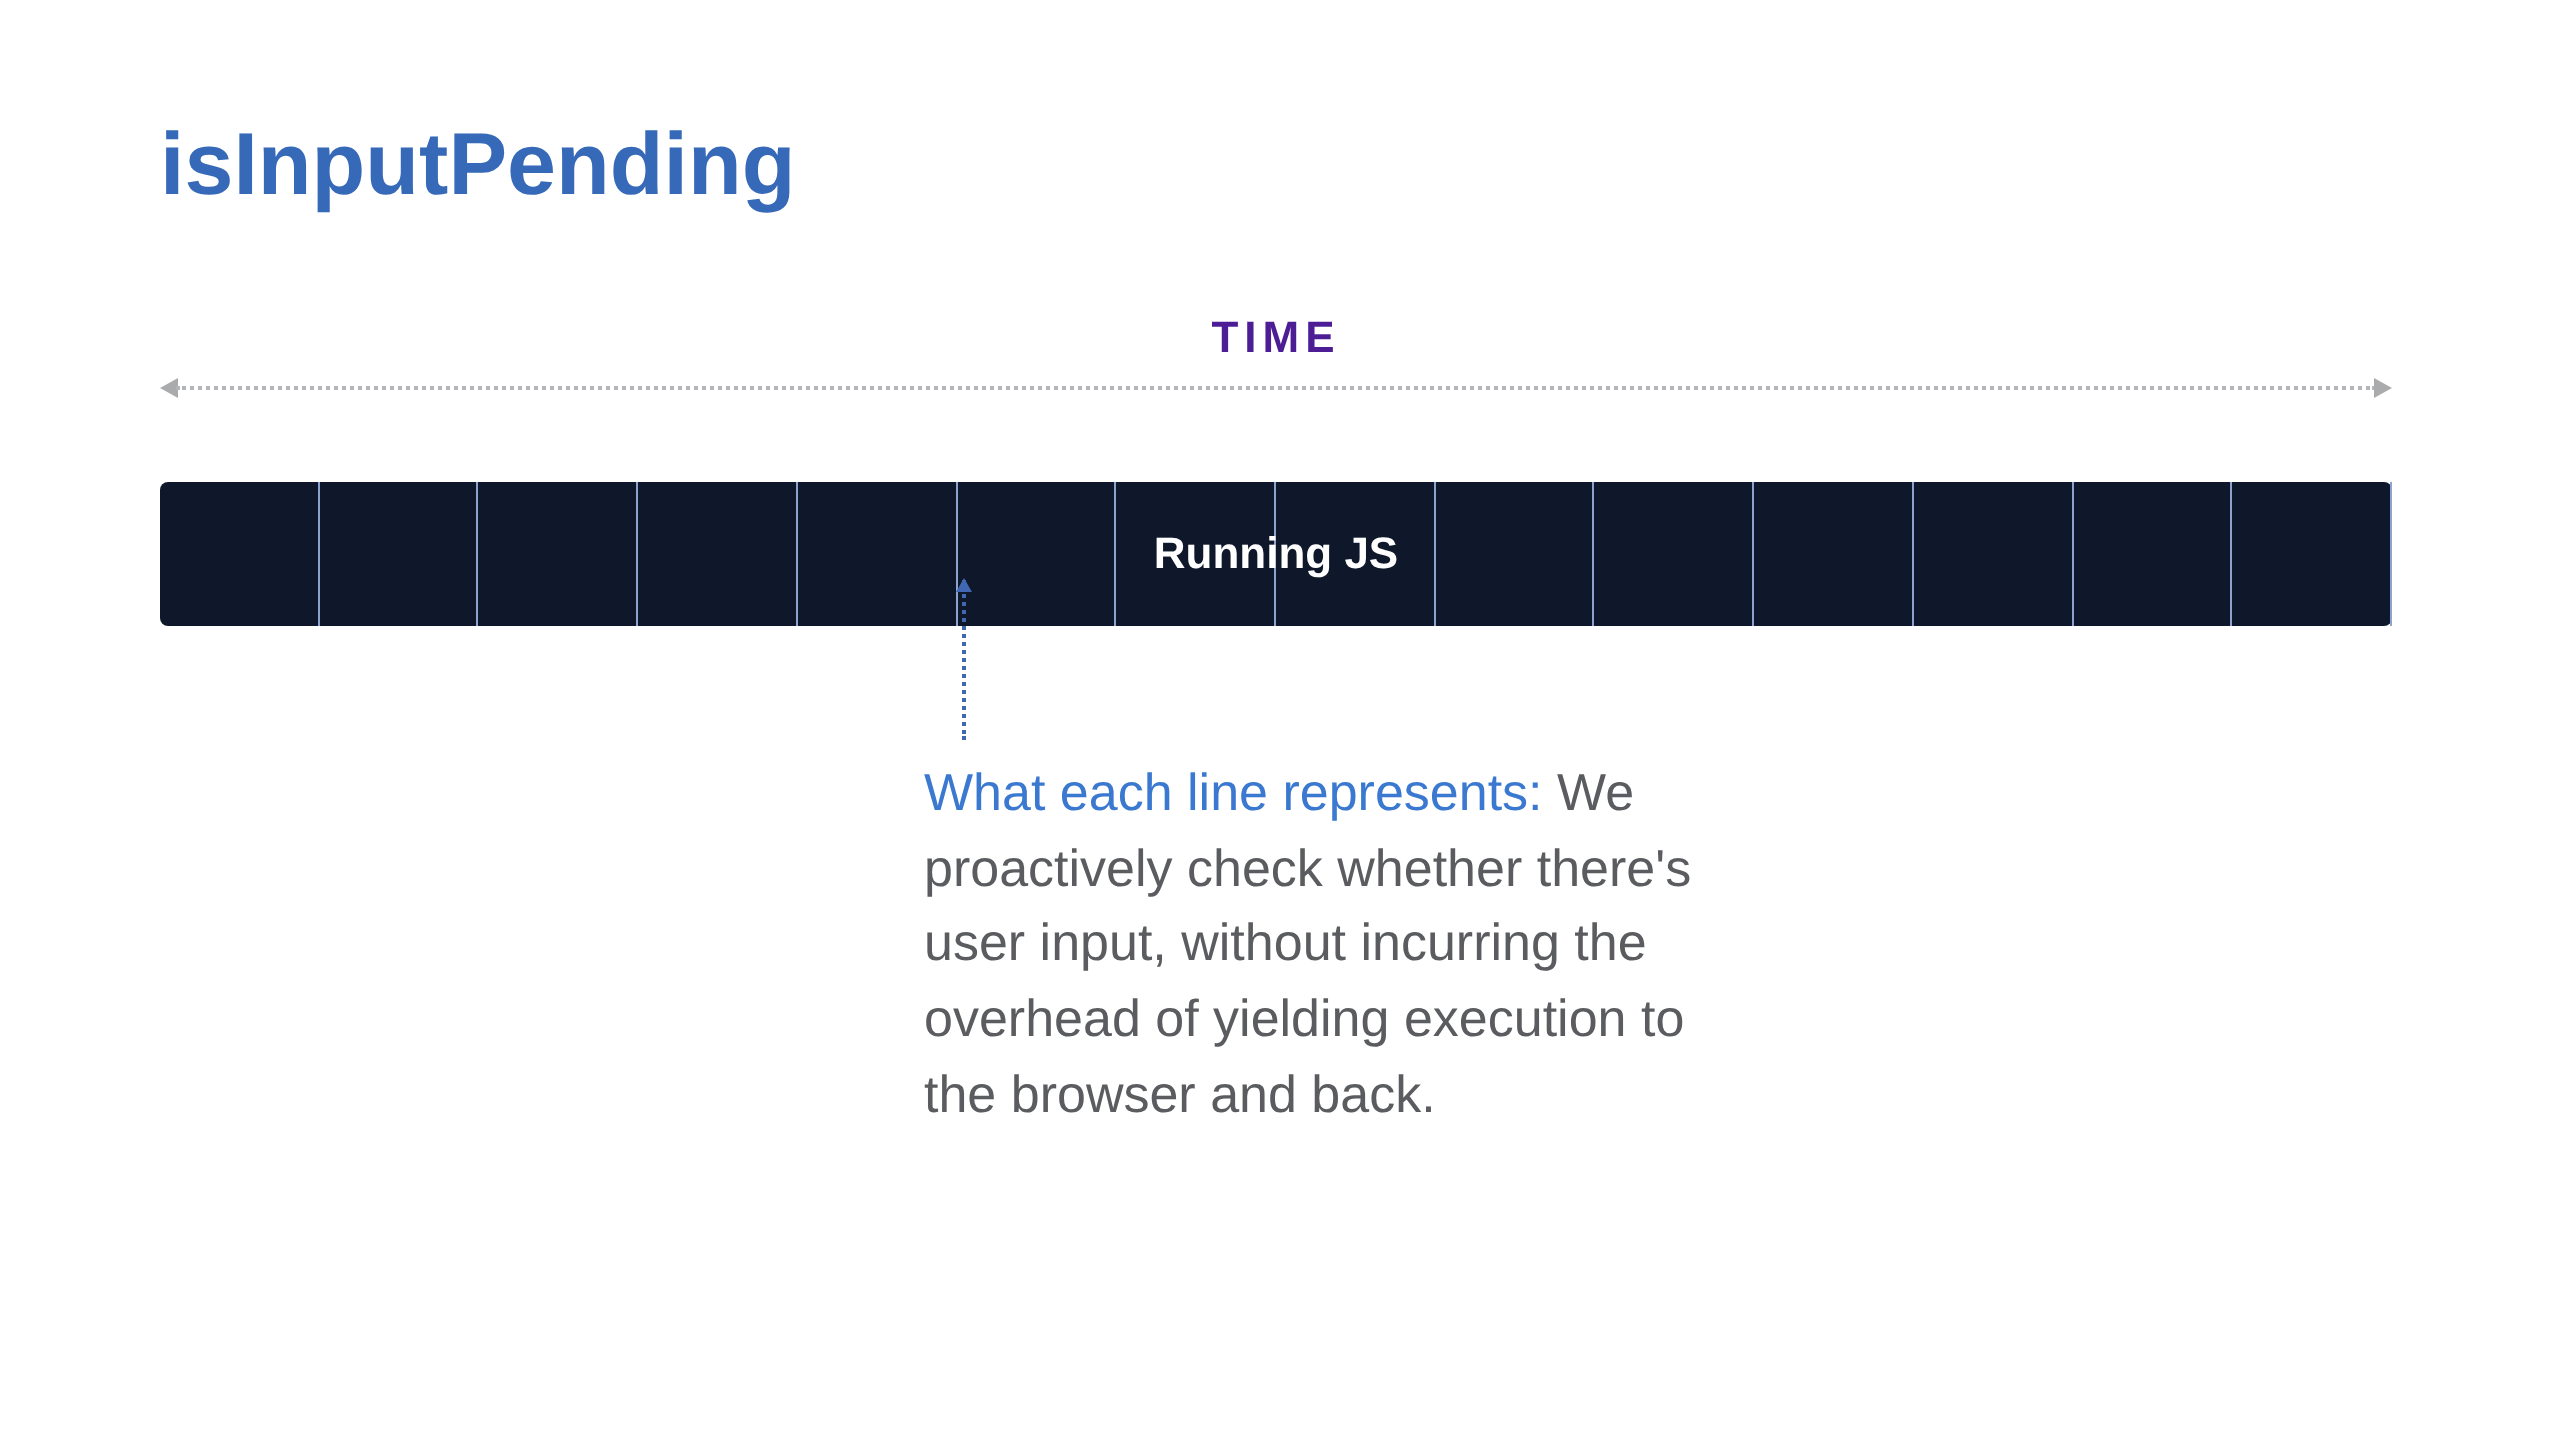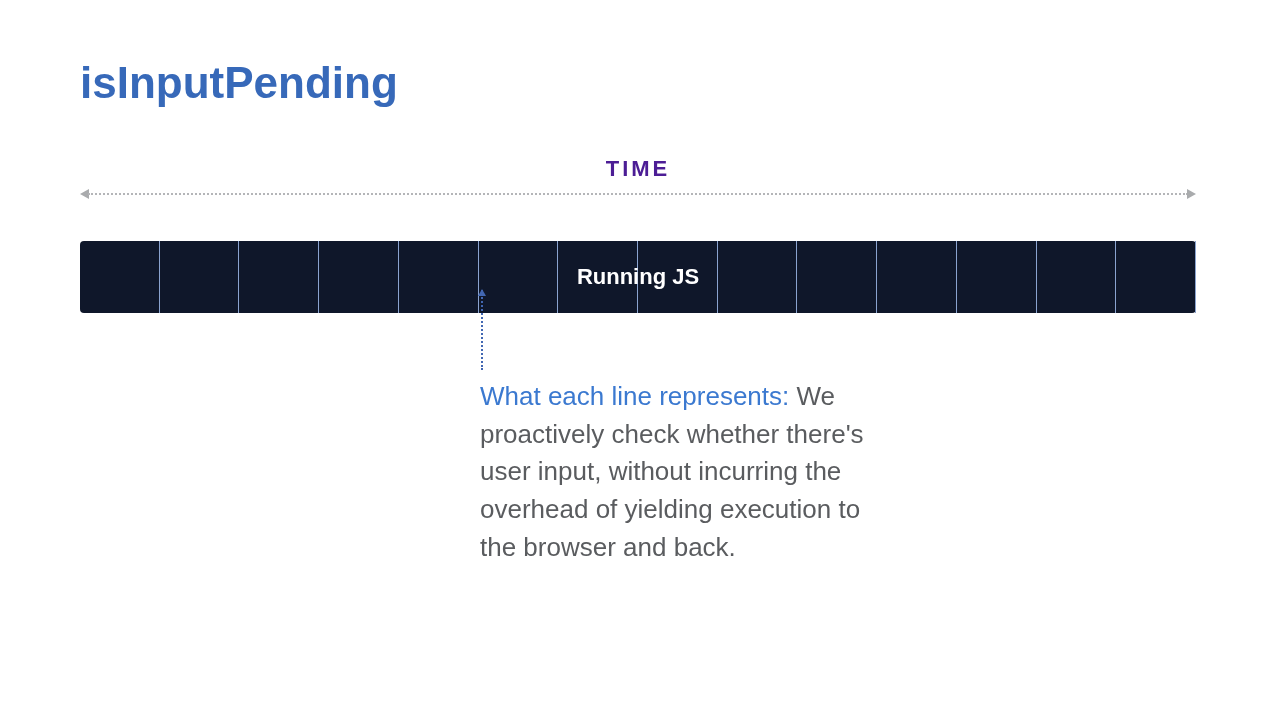--- a/index.html
+++ b/index.html
@@ -66,21 +66,21 @@
   }
   .pointer .tip {
     position: absolute; top: -1px; left: -5px;
     width: 0; height: 0;
     border-left: 4px solid transparent;
     border-right: 4px solid transparent;
     border-bottom: 7px solid #4267b2;
   }
   .callout {
     position: absolute;
-    left: 480px; top: 378px;
+    left: 462px; top: 378px;
     width: 420px;
     font-size: 26px; line-height: 1.45;
     color: #5a5c5f;
   }
   .callout .lead { color: #3b79d0; }
 </style>
 </head>
 <body>
 
 <div class="slide">

